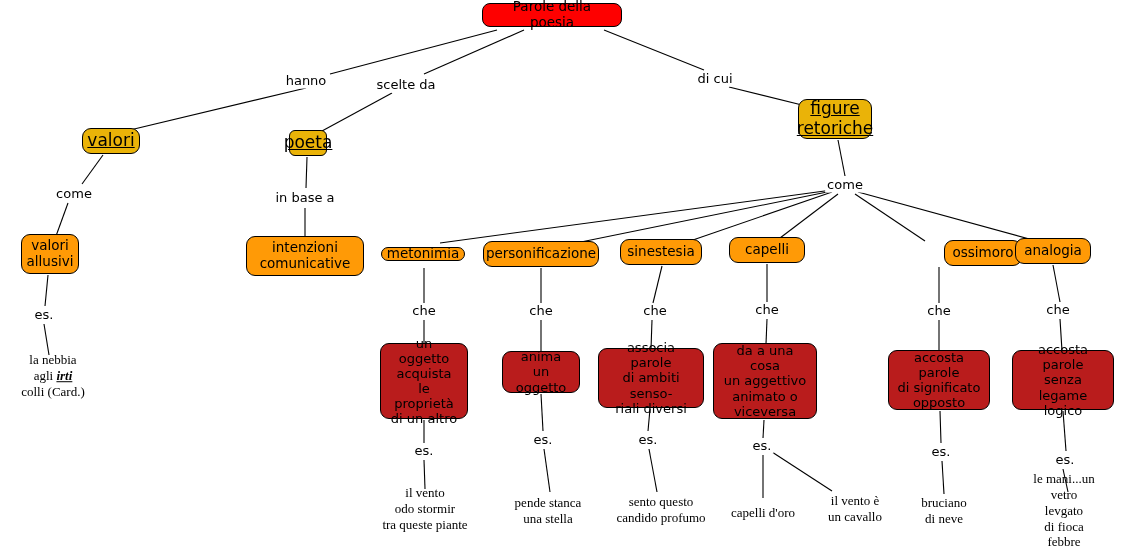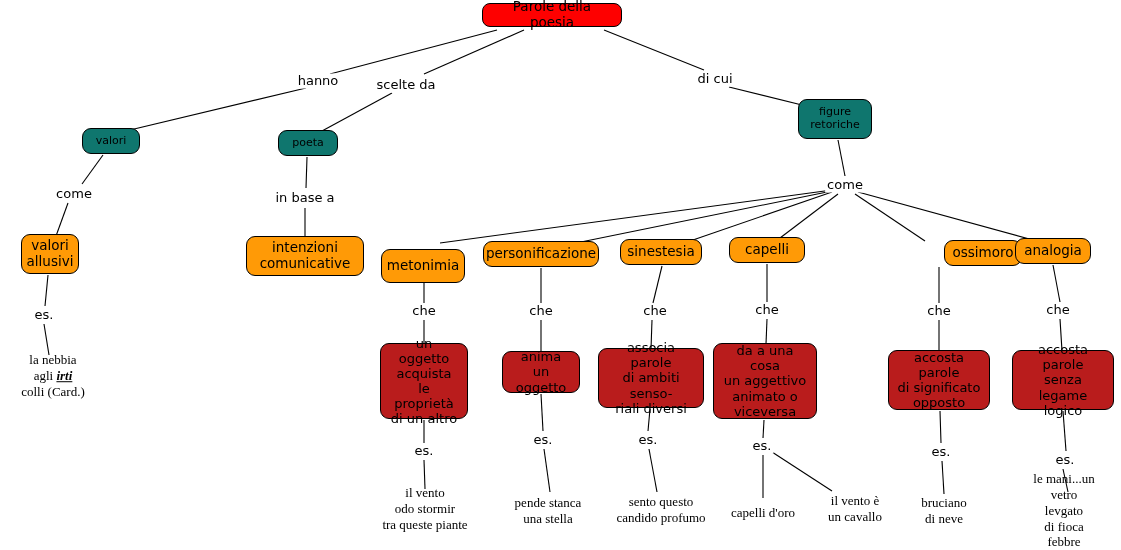--- a/index.html
+++ b/index.html
@@ -19,21 +19,21 @@
     border:1.4px solid #000;
     border-radius:9px;
     display:flex;align-items:center;justify-content:center;
     text-align:center;
     line-height:1.16;
     transform:translate(-50%,-50%);
     white-space:pre-line;
     padding:3px 8px;
   }
   .n-root{background:#fe0000;font-size:13.5px;border-radius:8px;}
-  .n-l1{background:#0f766e;font-size:11px;}
+  .n-l1{background:#eab308;font-size:17px;text-decoration:underline;}
   .n-l2{background:#ff9a06;font-size:13.5px;}
   .n-fig{background:#ff9a06;font-size:13.5px;}
   .n-yellow{background:#b91c1c;font-size:13px;}
 
   .elabel{
     position:absolute;
     transform:translate(-50%,-50%);
     font-size:13px;
     background:#ffffff;
     padding:0 2px;
@@ -97,28 +97,28 @@
       <line x1="763" y1="455" x2="763" y2="498" stroke="#000000"></line>
       <line x1="772" y1="452" x2="832" y2="491" stroke="#000000"></line>
       <line x1="940" y1="411" x2="941" y2="443" stroke="#000000"></line>
       <line x1="942" y1="461" x2="944" y2="494" stroke="#000000"></line>
       <line x1="1063" y1="411" x2="1066" y2="451" stroke="#000000"></line>
       <line x1="1063" y1="469" x2="1068" y2="492" stroke="#000000"></line>
     </svg>
   <div id="node-layer">
       <div class="node n-root" style="left: 552px; top: 15px; width: 140px; height: 24px;">Parole della poesia</div>
       <div class="node n-l1" style="left: 111px; top: 141px; width: 58px; height: 26px;">valori</div>
-      <div class="node n-l1" style="left: 308px; top: 143px; width: 60px; height: 26px;">poeta</div>
+      <div class="node n-l1" style="left: 308px; top: 143px; width: 38px; height: 26px; border-radius: 6px;">poeta</div>
       <div class="node n-l1" style="left: 835px; top: 119px; width: 74px; height: 40px;">figure
 retoriche</div>
       <div class="node n-l2" style="left: 50px; top: 254px; width: 58px; height: 40px;">valori
 allusivi</div>
       <div class="node n-l2" style="left: 305px; top: 256px; width: 118px; height: 40px;">intenzioni
 comunicative</div>
-      <div class="node n-fig" style="left: 423px; top: 266px; width: 84px; height: 34px;">metonimia</div>
+      <div class="node n-fig" style="left: 423px; top: 254px; width: 84px; height: 14px;">metonimia</div>
       <div class="node n-fig" style="left: 541px; top: 254px; width: 116px; height: 26px;">personificazione</div>
       <div class="node n-fig" style="left: 661px; top: 252px; width: 82px; height: 26px;">sinestesia</div>
       <div class="node n-fig" style="left: 767px; top: 250px; width: 76px; height: 26px;">capelli</div>
       <div class="node n-fig" style="left: 939px; top: 253px; width: 78px; height: 26px; margin-left: 44px;">ossimoro</div>
       <div class="node n-fig" style="left: 1053px; top: 251px; width: 76px; height: 26px;">analogia</div>
       <div class="node n-yellow" style="left: 424px; top: 381px; width: 88px; height: 76px;">un oggetto
 acquista le
 proprietà
 di un altro</div>
       <div class="node n-yellow" style="left: 541px; top: 372px; width: 78px; height: 42px;">anima un
@@ -129,21 +129,21 @@
       <div class="node n-yellow" style="left: 765px; top: 381px; width: 104px; height: 76px;">da a una cosa
 un aggettivo
 animato o
 viceversa</div>
       <div class="node n-yellow" style="left: 939px; top: 380px; width: 102px; height: 60px;">accosta parole
 di significato
 opposto</div>
       <div class="node n-yellow" style="left: 1063px; top: 380px; width: 102px; height: 60px;">accosta parole
 senza legame
 logico</div>
-      <div class="elabel" style="left: 318px; top: 81px;">hanno</div>
+      <div class="elabel" style="left: 306px; top: 81px;">hanno</div>
       <div class="elabel" style="left: 406px; top: 85px;">scelte da</div>
       <div class="elabel" style="left: 715px; top: 79px;">di cui</div>
       <div class="elabel" style="left: 74px; top: 194px;">come</div>
       <div class="elabel" style="left: 305px; top: 198px;">in base a</div>
       <div class="elabel" style="left: 845px; top: 185px;">come</div>
       <div class="elabel" style="left: 424px; top: 311px;">che</div>
       <div class="elabel" style="left: 541px; top: 311px;">che</div>
       <div class="elabel" style="left: 655px; top: 311px;">che</div>
       <div class="elabel" style="left: 767px; top: 310px;">che</div>
       <div class="elabel" style="left: 939px; top: 311px;">che</div>

